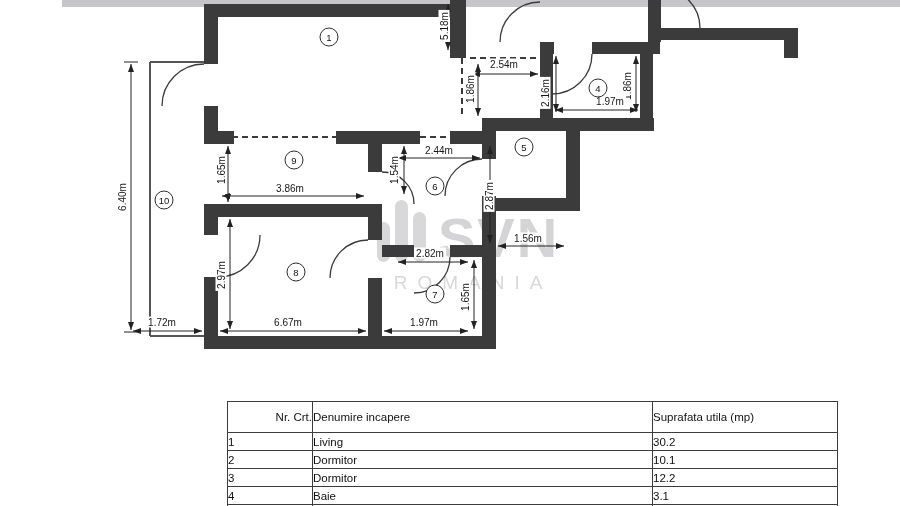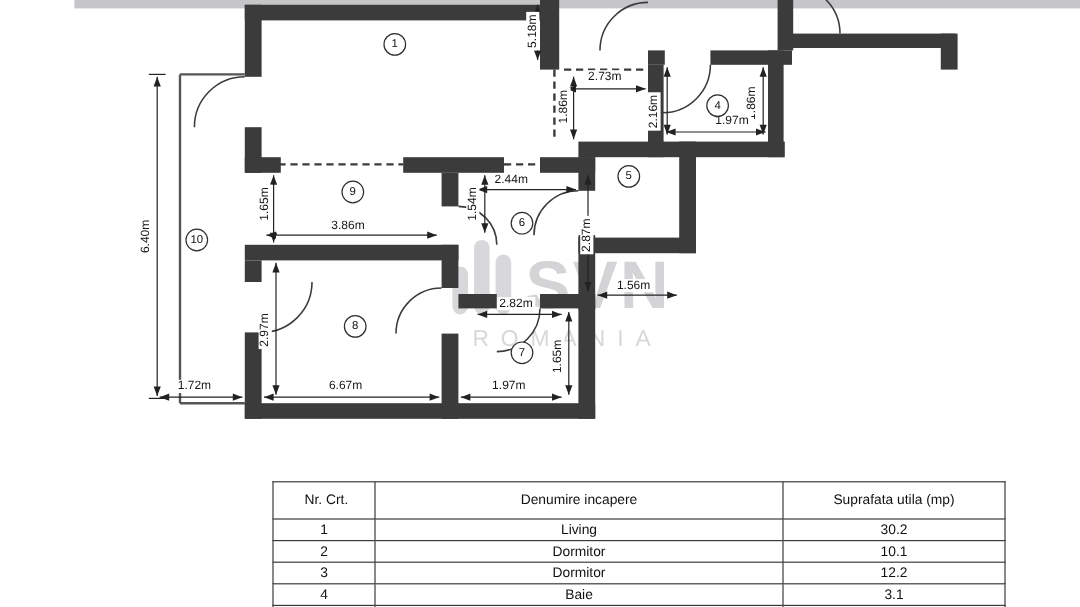--- a/index.html
+++ b/index.html
@@ -18,24 +18,24 @@
   .wm-row{display:flex;align-items:flex-end;justify-content:center;gap:12px;}
   .wm-icon{display:flex;align-items:flex-end;gap:5px;padding-bottom:4px;}
   .wm-icon i{display:block;width:13px;background:#d8d8da;border-radius:7px;}
   .wm-icon i:nth-child(1){height:40px;}
   .wm-icon i:nth-child(2){height:62px;}
   .wm-icon i:nth-child(3){height:50px;}
   .wm-brand{font-size:56px;font-weight:bold;letter-spacing:2px;color:#d4d4d6;line-height:1;}
   .wm-sub{font-size:19px;letter-spacing:10px;color:#d8d8da;margin-top:6px;padding-left:10px;}
   .rt{position:absolute;left:227px;top:401px;width:610px;border-collapse:collapse;z-index:4;
       font-size:11.5px;color:#111;table-layout:fixed;background:#fff;}
-  .rt th,.rt td{border:1px solid #3c3c3c;padding:0;height:17px;text-align:center;
+  .rt th,.rt td{border:1px solid #3c3c3c;padding:0;height:17px;text-align:left;
       font-weight:normal;overflow:hidden;white-space:nowrap;}
   .rt thead th{height:30px;}
-  .rt th.c1{text-align:center;padding-left:4px;}
+  .rt th.c1{text-align:right;padding-left:4px;}
 </style>
 </head>
 <body>
 
 <div class="page">
   <div class="top-strip"></div>
 
   <div class="watermark">
     <div class="wm-row">
       <div class="wm-icon">
@@ -129,29 +129,29 @@
       <line x1="474" y1="260" x2="474" y2="329" marker-start="url(#ma)" marker-end="url(#ma)"></line>
       <line x1="478" y1="64" x2="478" y2="116" marker-start="url(#ma)" marker-end="url(#ma)"></line>
       <line x1="556" y1="56" x2="556" y2="112" marker-start="url(#ma)" marker-end="url(#ma)"></line>
       <line x1="636" y1="56" x2="636" y2="112" marker-start="url(#ma)" marker-end="url(#ma)"></line>
       <line x1="555" y1="110" x2="638" y2="110" marker-start="url(#ma)" marker-end="url(#ma)"></line>
       <line x1="472" y1="74" x2="538" y2="74" marker-start="url(#ma)" marker-end="url(#ma)"></line>
     </g>
   </svg>
 
   <span class="dim v" style="left:444px;top:26px">5.18m</span>
-  <span class="dim" style="left:504px;top:64px">2.73m</span>
+  <span class="dim" style="left:504px;top:64px">2.54m</span>
   <span class="dim v" style="left:470px;top:89px">1.86m</span>
   <span class="dim v" style="left:545px;top:93px">2.16m</span>
   <span class="dim v" style="left:627px;top:86px">1.86m</span>
   <span class="dim" style="left:610px;top:101px">1.97m</span>
   <span class="dim v" style="left:122px;top:197px">6.40m</span>
   <span class="dim v" style="left:221px;top:170px">1.65m</span>
   <span class="dim" style="left:290px;top:188px">3.86m</span>
-  <span class="dim" style="left:426px;top:150px">2.44m</span>
+  <span class="dim" style="left:439px;top:150px">2.44m</span>
   <span class="dim v" style="left:394px;top:170px">1.54m</span>
   <span class="dim v" style="left:489px;top:196px">2.87m</span>
   <span class="dim" style="left:528px;top:238px">1.56m</span>
   <span class="dim" style="left:430px;top:253px">2.82m</span>
   <span class="dim v" style="left:221px;top:275px">2.97m</span>
   <span class="dim" style="left:162px;top:322px">1.72m</span>
   <span class="dim" style="left:288px;top:322px">6.67m</span>
   <span class="dim" style="left:424px;top:322px">1.97m</span>
   <span class="dim v" style="left:465px;top:297px">1.65m</span>
 

